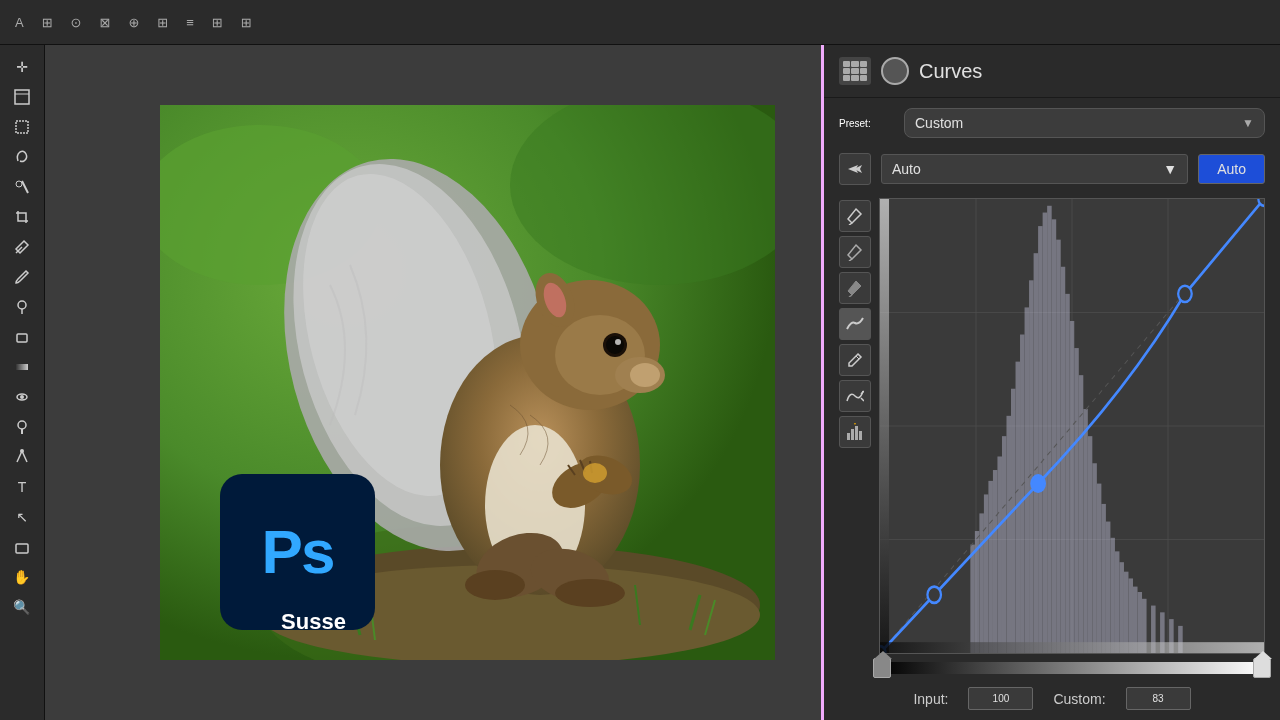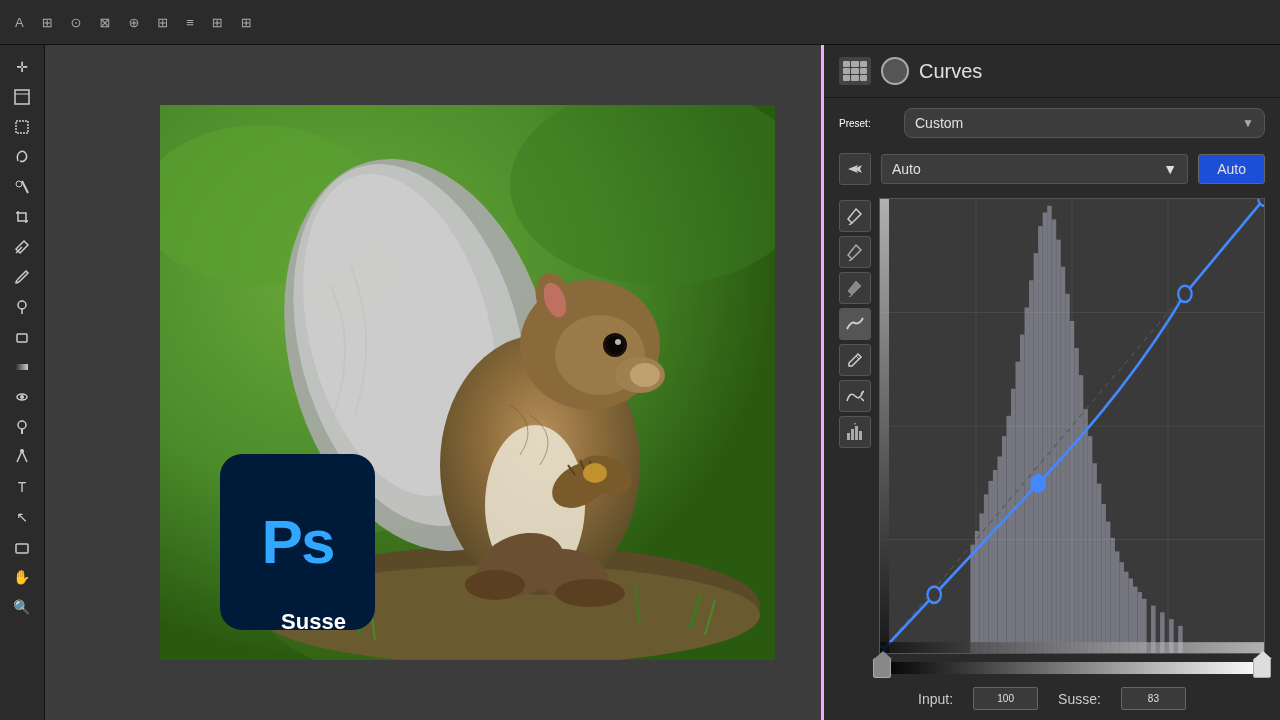--- a/index.html
+++ b/index.html
@@ -89,21 +89,21 @@
     }
 
     
     .ps-logo-overlay {
       position: absolute;
       bottom: 30px;
       left: 60px;
     }
     .ps-logo-box {
       width: 155px;
-      height: 176px;
+      height: 156px;
       background: #001a3a;
       border-radius: 22px;
       display: flex;
       flex-direction: column;
       align-items: center;
       justify-content: center;
       gap: 5px;
     }
     .ps-text {
       font-size: 62px;
@@ -689,17 +689,17 @@
 
       <div style="position:absolute; right:-6px; top:-4px; width:18px; height:20px; background:#ddd; border-radius:2px; border:1px solid #aaa;">
         <div style="width:0;height:0;border-left:9px solid transparent;border-right:9px solid transparent;border-bottom:8px solid #ddd;position:absolute;top:-8px;left:0;"></div>
       </div>
     </div>
   </div>
 
   <div class="io-row">
     <span class="io-label">Input:</span>
     <input class="io-input" type="text" value="100" style="">
-    <span class="io-label">Susse:</span>
+    <span class="io-label">Custom:</span>
     <input class="io-input" type="text" value="83" style="">
   </div>
 
 </div>
 
 </body></html>

